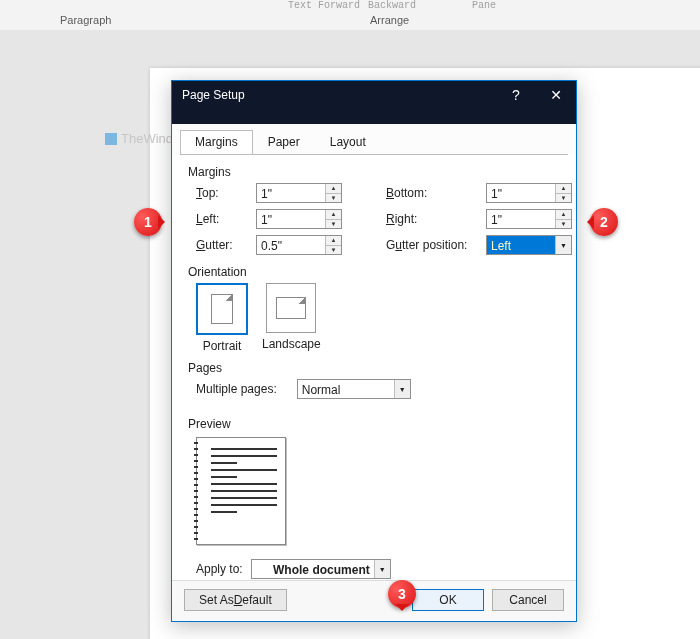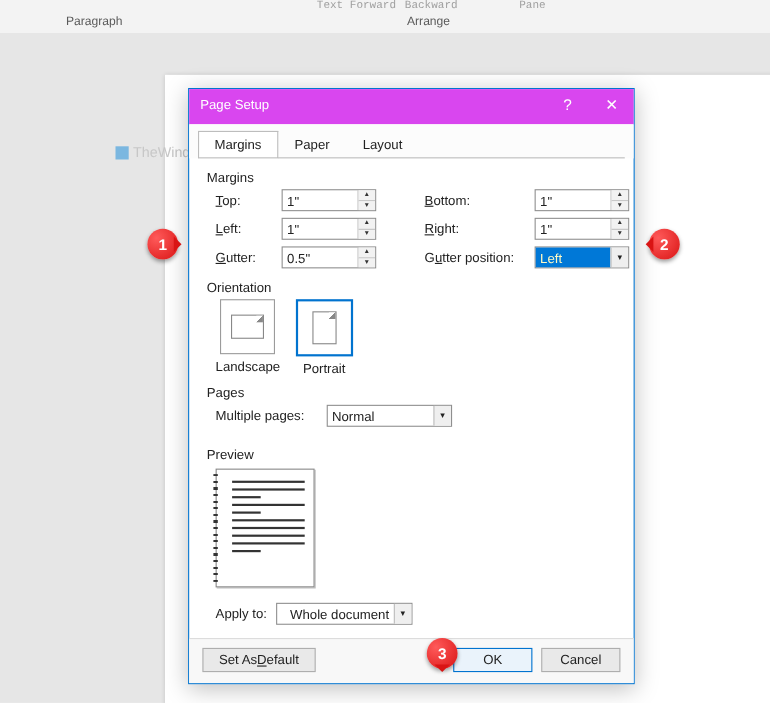--- a/index.html
+++ b/index.html
@@ -92,25 +92,25 @@
     height: 540px;
     background: #ffffff;
     border: 1px solid #0173cf;
     box-shadow: 0 4px 20px rgba(0,0,0,0.25);
     display: flex;
     flex-direction: column;
   }
 
   .titlebar {
     height: 28px;
-    background: #d946ef;
+    background: #0f172a;
     color: #ffffff;
     display: flex;
     align-items: center;
-    padding: 0 0 4px 10px;
+    padding: 0 0 15px 10px;
     font-size: 12px;
   }
   .titlebar .spacer { flex: 1; }
   .titlebar .tb-btn {
     width: 40px;
     height: 28px;
     display: flex;
     align-items: center;
     justify-content: center;
     font-size: 14px;
@@ -308,21 +308,21 @@
   }
   .preview-lines div.short { width: 40%; }
 
   .foot-row {
     display: flex;
     align-items: center;
     gap: 8px;
     margin-top: 14px;
     text-align: right;
   }
-  .foot-row .dd { width: 124px; }
+  .foot-row .dd { width: 140px; font-weight: bold; }
 
   .button-row {
     border-top: 1px solid #dcdcdc;
     padding: 8px 12px 10px 12px;
     display: flex;
     align-items: center;
     background: #f8f8f8;
   }
   .btn {
     height: 22px;
@@ -475,35 +475,35 @@
       <label>G<span class="uline">u</span>tter position:</label>
       <div class="dd">
         <span class="ddval sel">Left</span>
         <span class="ddarrow">▼</span>
       </div>
 
     </div>
 
     <div class="section-label" style="margin-top:10px;">Orientation</div>
     <div class="orient-row">
+      <div class="orient selected">
+        <div class="thumb">
+            <div class="pg portrait">
+              <div class="fold"></div>
+            </div>
+          </div>
+        <span>Portrait</span>
+      </div>
       <div class="orient">
         <div class="thumb">
             <div class="pg landscape">
               <div class="fold"></div>
             </div>
           </div>
         <span>Landscape</span>
-      </div>
-      <div class="orient selected">
-        <div class="thumb">
-            <div class="pg portrait">
-              <div class="fold"></div>
-            </div>
-          </div>
-        <span>Portrait</span>
       </div>
     </div>
 
     <div class="section-label" style="margin-top:8px;">Pages</div>
     <div class="pages-row">
       <label><span class="uline">M</span>ultiple pages:</label>
       <div class="dd">
         <span class="ddval">Normal</span>
         <span class="ddarrow">▼</span>
       </div>

